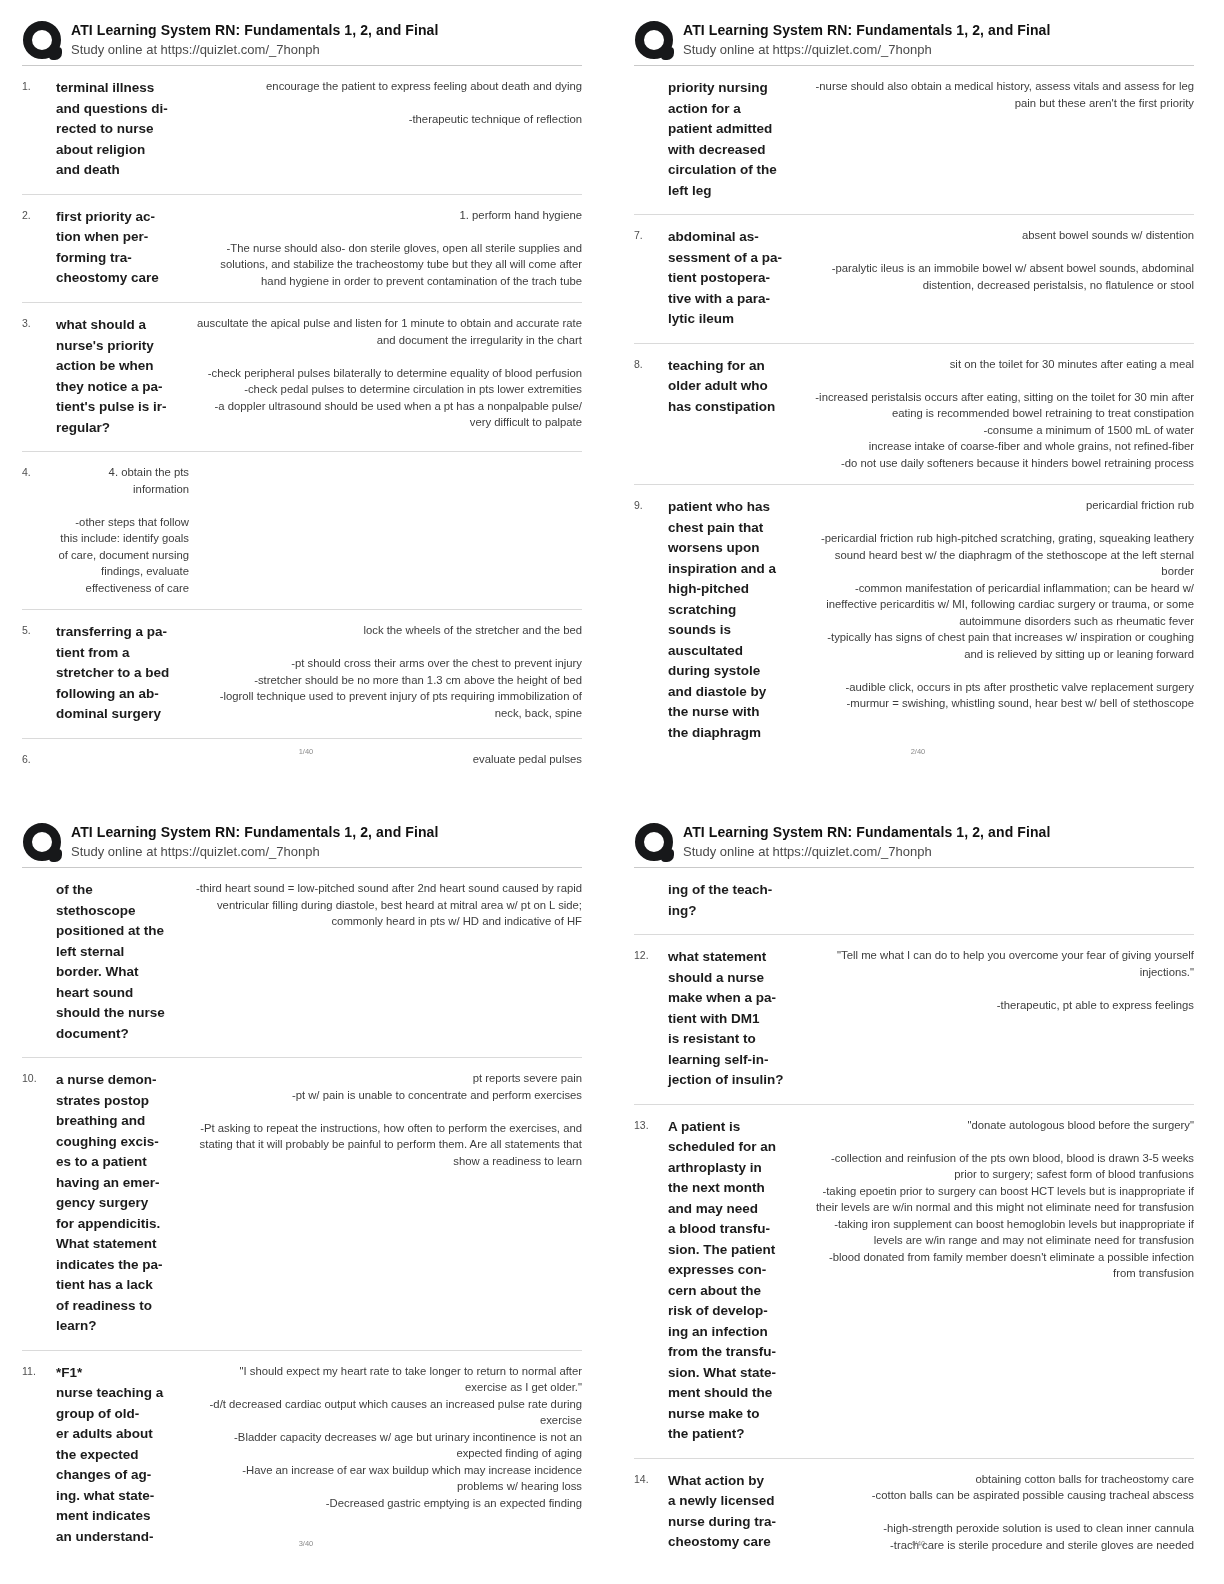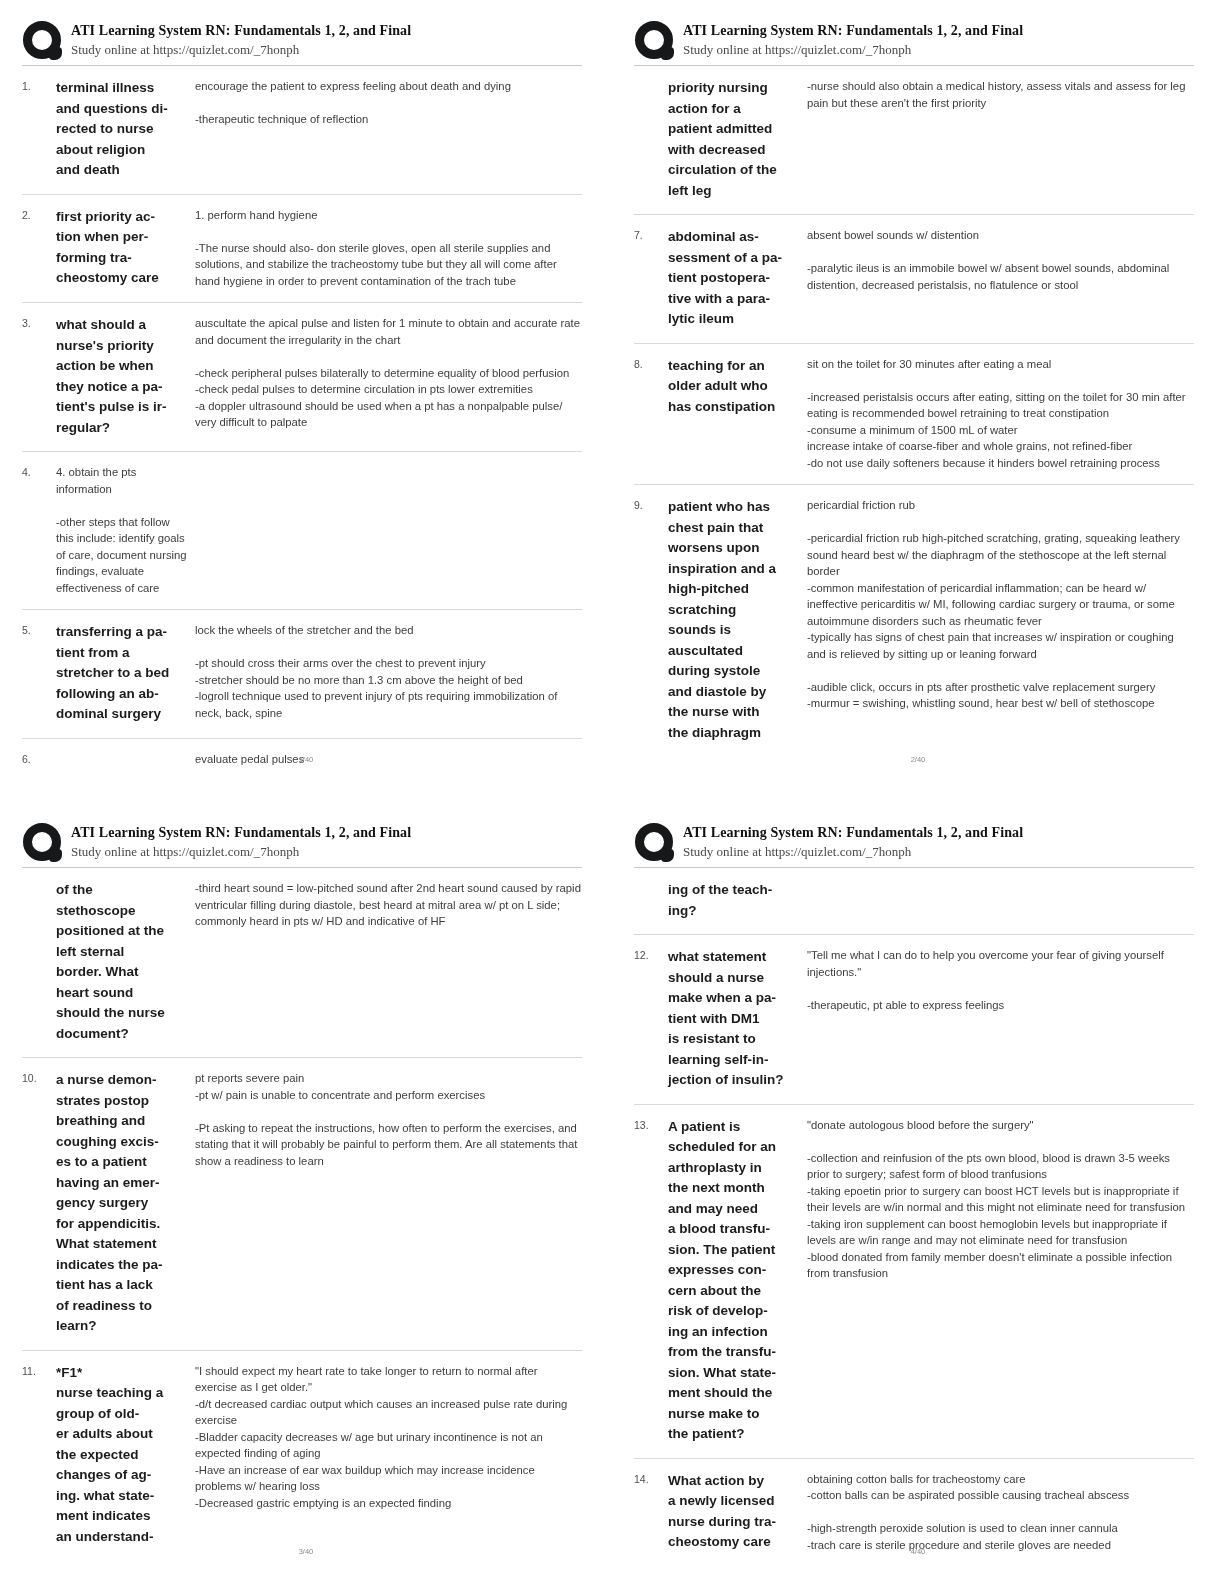--- a/index.html
+++ b/index.html
@@ -3,38 +3,38 @@
 <meta charset="utf-8">
 <style>
   html,body{margin:0;padding:0;background:#ffffff;}
   #sheet{
     width:1224px;height:1584px;position:relative;background:#ffffff;
     font-family:"Liberation Sans","DejaVu Sans",sans-serif;
     display:grid;grid-template-columns:612px 612px;grid-template-rows:792px 792px;
   }
   .page{position:relative;width:612px;height:792px;overflow:hidden;box-sizing:border-box;padding:20px 30px 0 22px;}
   .page.lower{padding-top:30px;}
-  .hdr{display:flex;align-items:flex-start;gap:9px;font-family:Liberation Serif, serif;}
+  .hdr{display:flex;align-items:flex-start;gap:9px;}
   .qlogo{width:40px;height:40px;position:relative;flex:0 0 40px;}
   .qlogo .ring{position:absolute;left:1px;top:1px;width:20px;height:20px;border:9px solid #17181a;border-radius:50%;}
   .qlogo .tail{position:absolute;right:0px;bottom:0px;width:13px;height:13px;background:#17181a;border-radius:2px 4px 7px 4px;}
   .hdr-text{padding-top:2px;}
   .title{font-size:14px;font-weight:bold;color:#111111;letter-spacing:.1px;line-height:1.25;}
   .subtitle{font-size:13px;color:#4a4a4a;margin-top:2px;}
   .hdr-rule{border:none;border-top:1px solid #c9c9c9;margin:5px 0 0 0;}
   .rows{width:100%;}
   .row{
     display:grid;grid-template-columns:28px 133px 1fr;column-gap:6px;
     padding:12px 0 13px 0;border-bottom:1px solid #dadada;
   }
   .row.last{border-bottom:none;}
   .num{font-size:10.5px;color:#4f4f4f;padding-top:2px;}
   .term{font-size:13.5px;font-weight:bold;color:#1c1c1c;line-height:20.5px;white-space:pre-line;}
-  .def{font-size:11.3px;color:#3d3d3d;line-height:16.5px;white-space:pre-line;}
-  .pfooter{position:absolute;left:0;right:0;bottom:28px;text-align:center;font-size:7.5px;color:#8a8a8a;}
+  .def{font-size:11.3px;color:#3d3d3d;line-height:16.5px;white-space:pre-line;text-align:right;}
+  .pfooter{position:absolute;left:0;right:0;bottom:36px;text-align:center;font-size:7.5px;color:#8a8a8a;}
 </style>
 </head>
 <body>
 
 <div id="sheet">
     <div class="page">
     <div class="hdr">
       <div class="qlogo">
         <div class="ring"></div>
         <div class="tail"></div>

